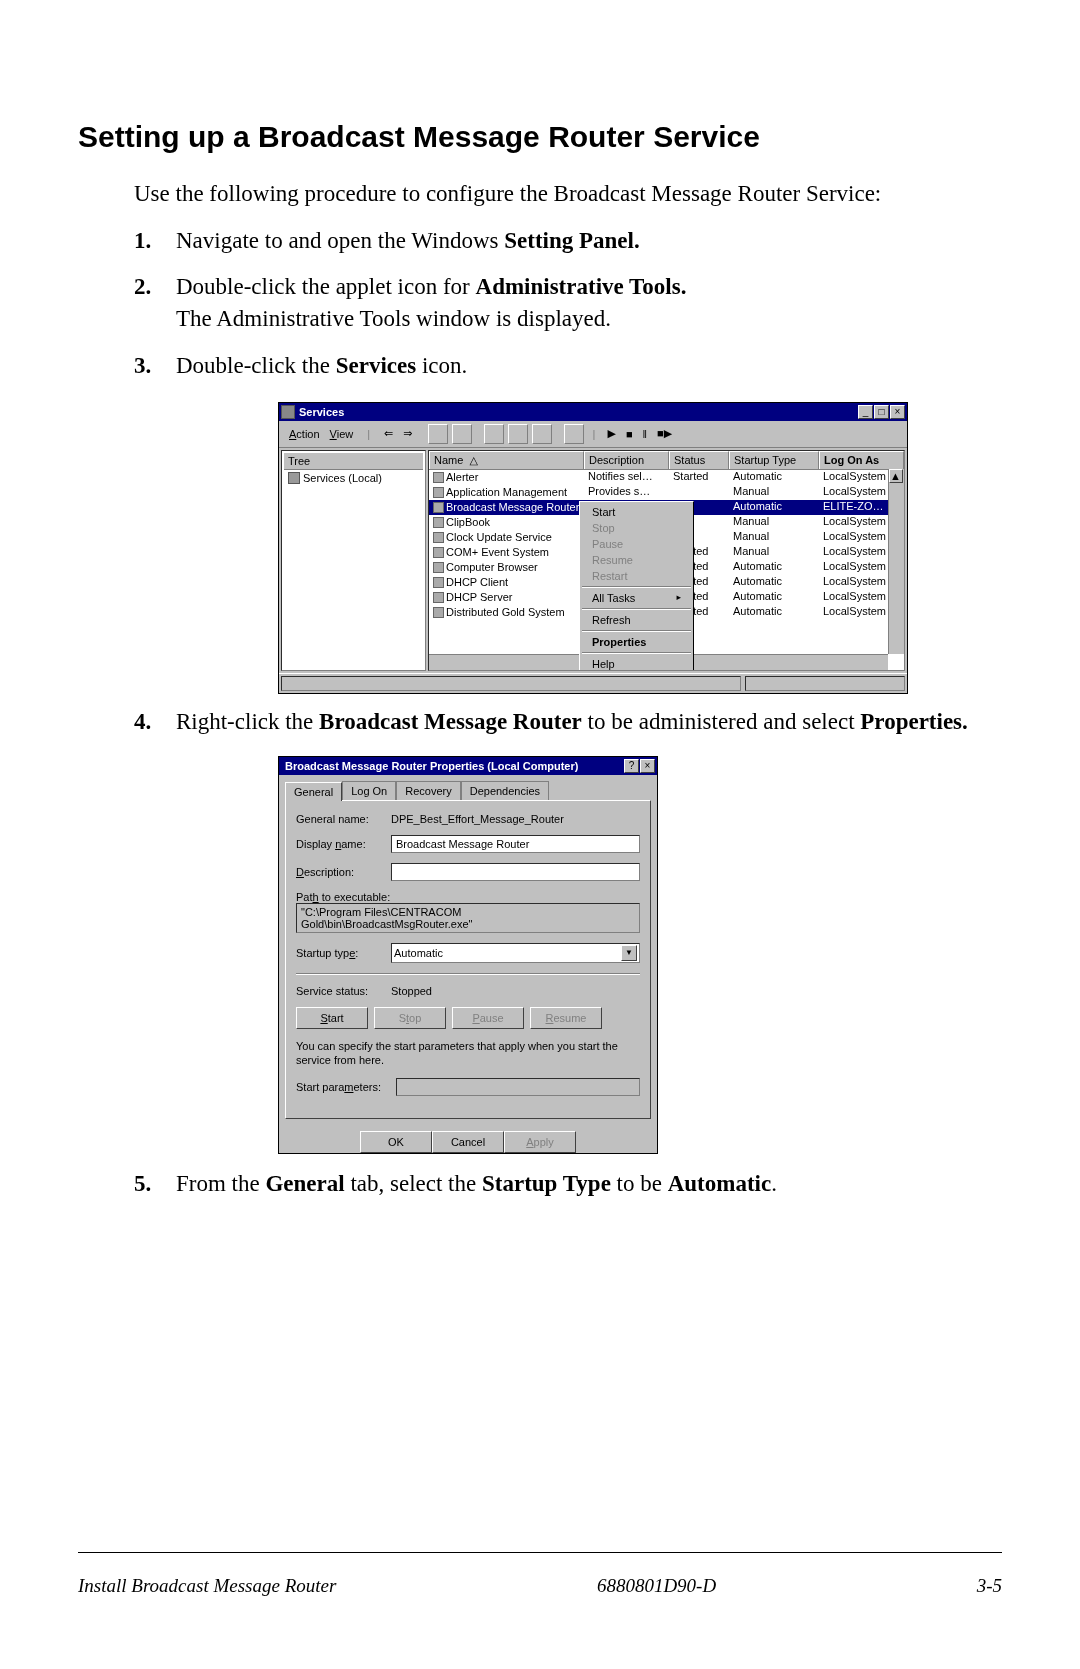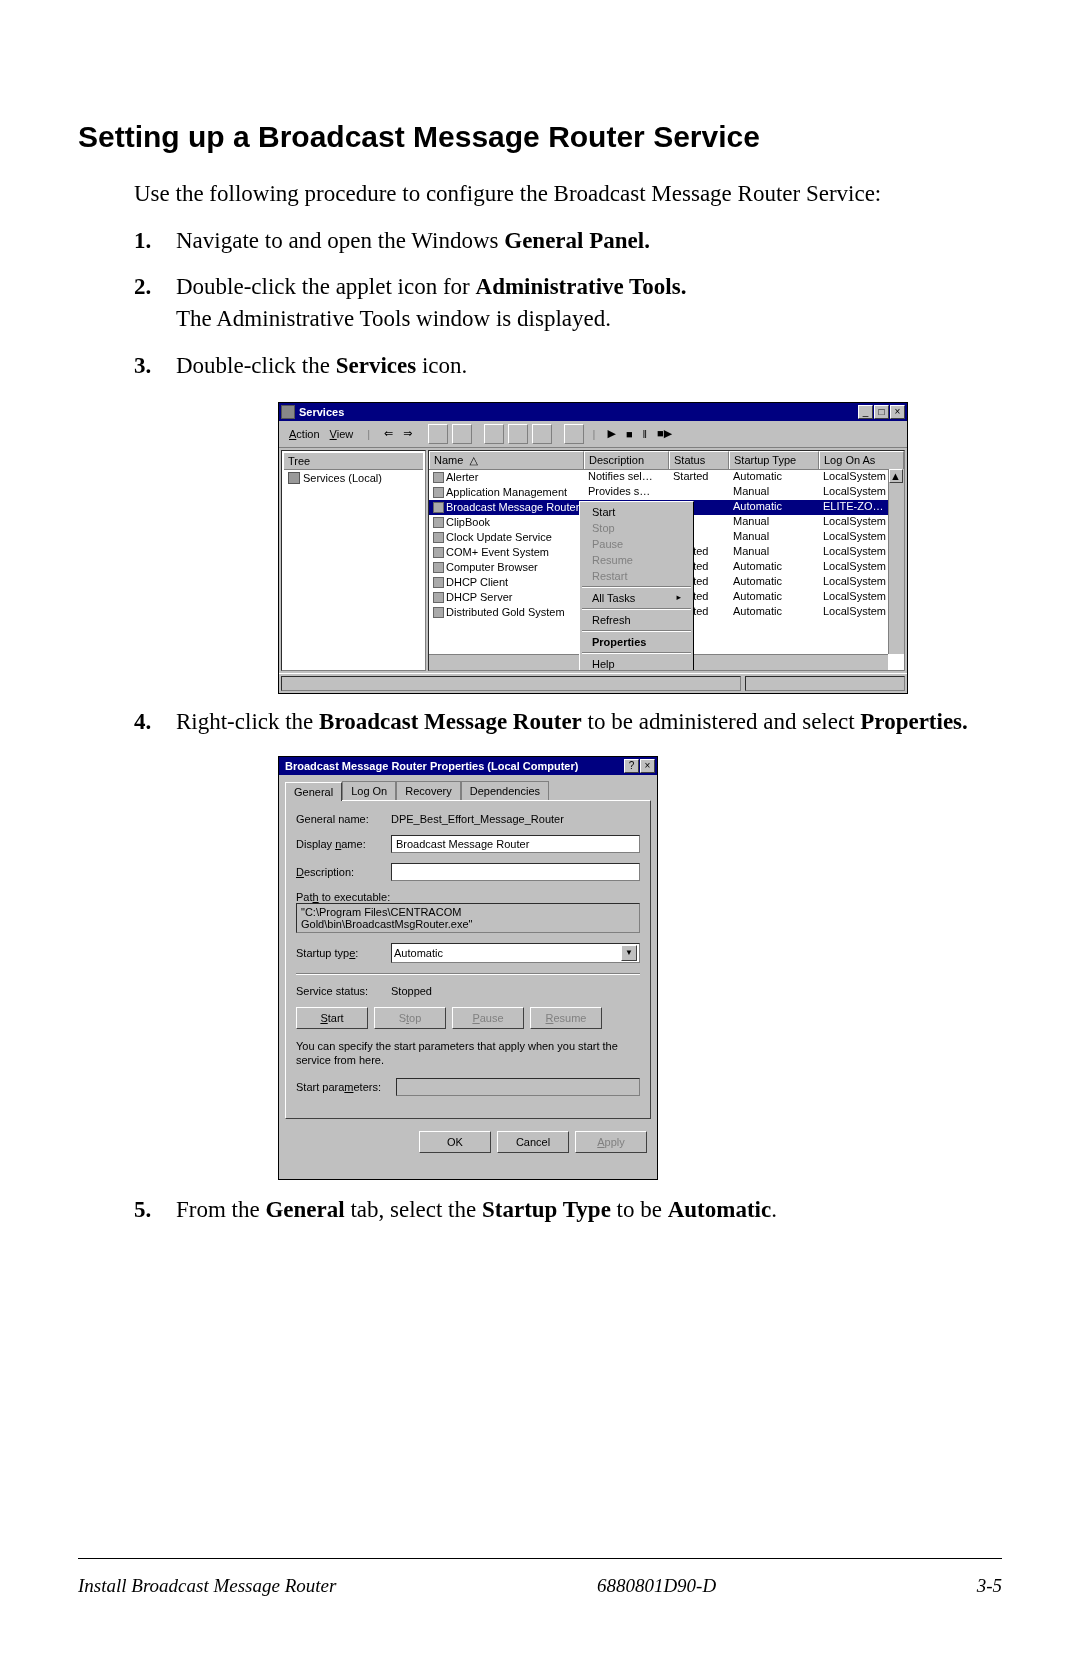--- a/index.html
+++ b/index.html
@@ -75,21 +75,21 @@
     border-right:1px solid #808080; border-bottom:1px solid #808080;
     display:inline-block; margin:0 1px;}
   .winbody { display:flex; height:225px; background:#c0c0c0; }
   .treepane { width:145px; border:1px inset #808080; background:#fff; margin:2px; padding:2px;}
   .treehead { background:#c0c0c0; padding:2px 4px; border-bottom:1px solid #808080; font-size:11px;}
   .treeitem { padding:2px 4px; font-size:11px; display:flex; align-items:center; gap:3px;}
   .gear{width:12px;height:12px;background:#999;border:1px solid #555;}
   .listpane { flex:1; border:1px inset #808080; background:#fff; margin:2px 2px 2px 0; position:relative; overflow:hidden;}
   .listhead { display:flex; background:#c0c0c0; border-bottom:1px solid #808080; font-size:11px;}
   .lh { padding:2px 4px; border-right:1px solid #808080; border-top:1px solid #fff; border-left:1px solid #fff;}
-  .lh.name{width:155px;} .lh.desc{width:85px;} .lh.stat{width:60px;} .lh.stype{width:90px;} .lh.log{flex:1;}
+  .lh.name{width:155px;} .lh.desc{width:85px;} .lh.stat{width:60px;} .lh.stype{width:90px;} .lh.log{flex:1;font-weight:bold;}
   .lrow { display:flex; font-size:11px; height:15px; }
   .lrow.sel { background:#000080; color:#fff; }
   .lrow .lc { padding:0 4px; overflow:hidden; white-space:nowrap; text-overflow:ellipsis;}
   .lc.name{width:155px; display:flex; align-items:center; gap:2px;} .lc.desc{width:85px;} .lc.stat{width:60px;} .lc.stype{width:90px;} .lc.log{flex:1;}
   .lc.log.sel2{background:#000080;color:#fff;}
   .svcicon{width:11px;height:11px;background:#aaa;border:1px solid #666;flex-shrink:0;}
   .ctxmenu {
     position:absolute; left:150px; top:50px; width:115px;
     background:#c0c0c0; border:1px solid #000;
     border-top:1px solid #fff; border-left:1px solid #fff;
@@ -121,52 +121,52 @@
   .tabbody{margin:0 6px 6px 6px;padding:12px 10px;border:1px solid #fff;border-right:1px solid #404040;border-bottom:1px solid #404040;background:#c0c0c0;}
   .frow{display:flex;align-items:center;margin-bottom:10px;font-size:11px;}
   .flabel{width:95px;}
   .fval{flex:1;}
   .finput{flex:1;background:#fff;border:1px inset #808080;padding:2px 4px;height:18px;font-size:11px;}
   .fselect{flex:1;background:#fff;border:1px inset #808080;padding:1px 2px;height:20px;font-size:11px;display:flex;align-items:center;justify-content:space-between;}
   .fselect .dd{width:16px;height:16px;background:#c0c0c0;border-top:1px solid #fff;border-left:1px solid #fff;border-right:1px solid #404040;border-bottom:1px solid #404040;text-align:center;font-size:8px;line-height:14px;}
   .btnrow{display:flex;gap:6px;margin:6px 0 10px 0;}
   .dbtn{width:72px;height:22px;background:#c0c0c0;border-top:1px solid #fff;border-left:1px solid #fff;border-right:1px solid #404040;border-bottom:1px solid #404040;font-size:11px;text-align:center;line-height:20px;}
   .dbtn.dis{color:#808080;}
-  .dlgfoot{display:flex;justify-content:flex-end;gap:6px;padding:6px 10px 26px;}
+  .dlgfoot{display:flex;justify-content:center;padding:6px 10px 0;}
   .note{font-size:11px;margin:6px 0 10px 0;line-height:1.3;}
   .pathbox{background:#c0c0c0;border:1px inset #808080;padding:2px 4px;font-size:11px;margin-bottom:10px;}
   .u{text-decoration:underline;}
 
   
   .pgfoot {
     position:absolute;
     bottom:72px;
     left:78px; right:78px;
     border-top:1px solid #000;
-    padding-top:16px;
+    padding-top:22px;
     display:flex;
     justify-content:space-between;
     font-style:italic;
     font-size:19px;
     font-family:"Times New Roman",serif;
   }
   .pgfoot .mid{font-style:italic;}
   .pgfoot .right{font-style:italic;}
 </style>
 </head>
 <body>
 
 <h2>Setting up a Broadcast Message Router Service</h2>
 
 <p class="intro">Use the following procedure to configure the Broadcast Message Router Service:</p>
 
 <ol>
   <li>
     <span class="num">1.</span>
-    <span>Navigate to and open the Windows </span><span class="b">General Panel.</span>
+    <span>Navigate to and open the Windows </span><span class="b">Setting Panel.</span>
   </li>
   <li>
     <span class="num">2.</span>
     <span>Double-click the applet icon for </span><span class="b">Administrative Tools.</span><br>
     <span>The Administrative Tools window is displayed.</span>
   </li>
   <li>
     <span class="num">3.</span>
     <span>Double-click the </span><span class="b">Services</span><span> icon.</span><br>
   </li>

